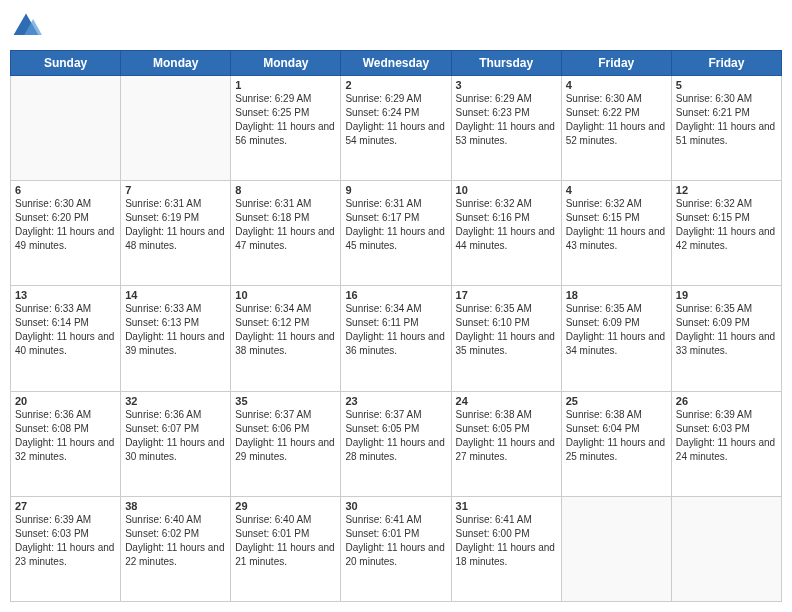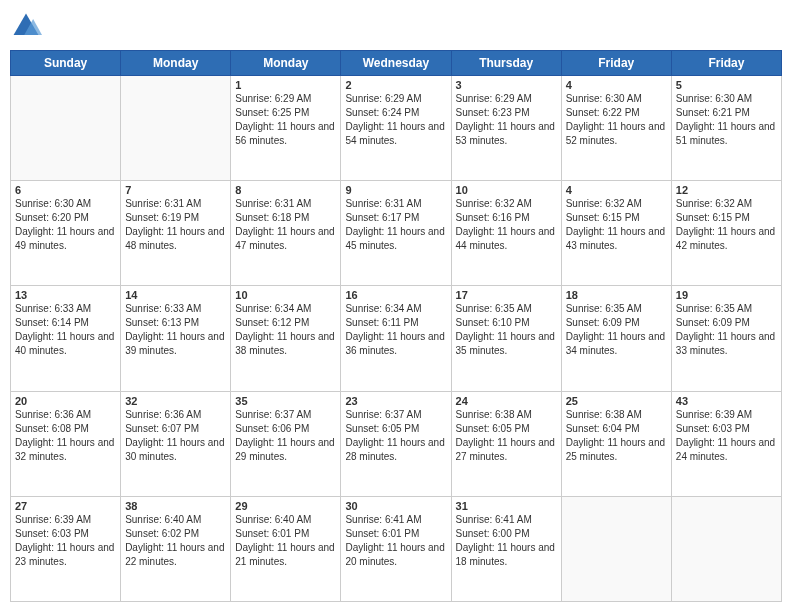--- a/index.html
+++ b/index.html
@@ -238,21 +238,21 @@
           </td>
           <td>
             <span class="day-number">24</span>
             <div class="day-info">Sunrise: 6:38 AM<br>Sunset: 6:05 PM<br>Daylight: 11 hours and 27 minutes.</div>
           </td>
           <td>
             <span class="day-number">25</span>
             <div class="day-info">Sunrise: 6:38 AM<br>Sunset: 6:04 PM<br>Daylight: 11 hours and 25 minutes.</div>
           </td>
           <td>
-            <span class="day-number">43</span>
+            <span class="day-number">26</span>
             <div class="day-info">Sunrise: 6:39 AM<br>Sunset: 6:03 PM<br>Daylight: 11 hours and 24 minutes.</div>
           </td>
         </tr>
         <tr>
           <td>
             <span class="day-number">27</span>
             <div class="day-info">Sunrise: 6:39 AM<br>Sunset: 6:03 PM<br>Daylight: 11 hours and 23 minutes.</div>
           </td>
           <td>
             <span class="day-number">38</span>

